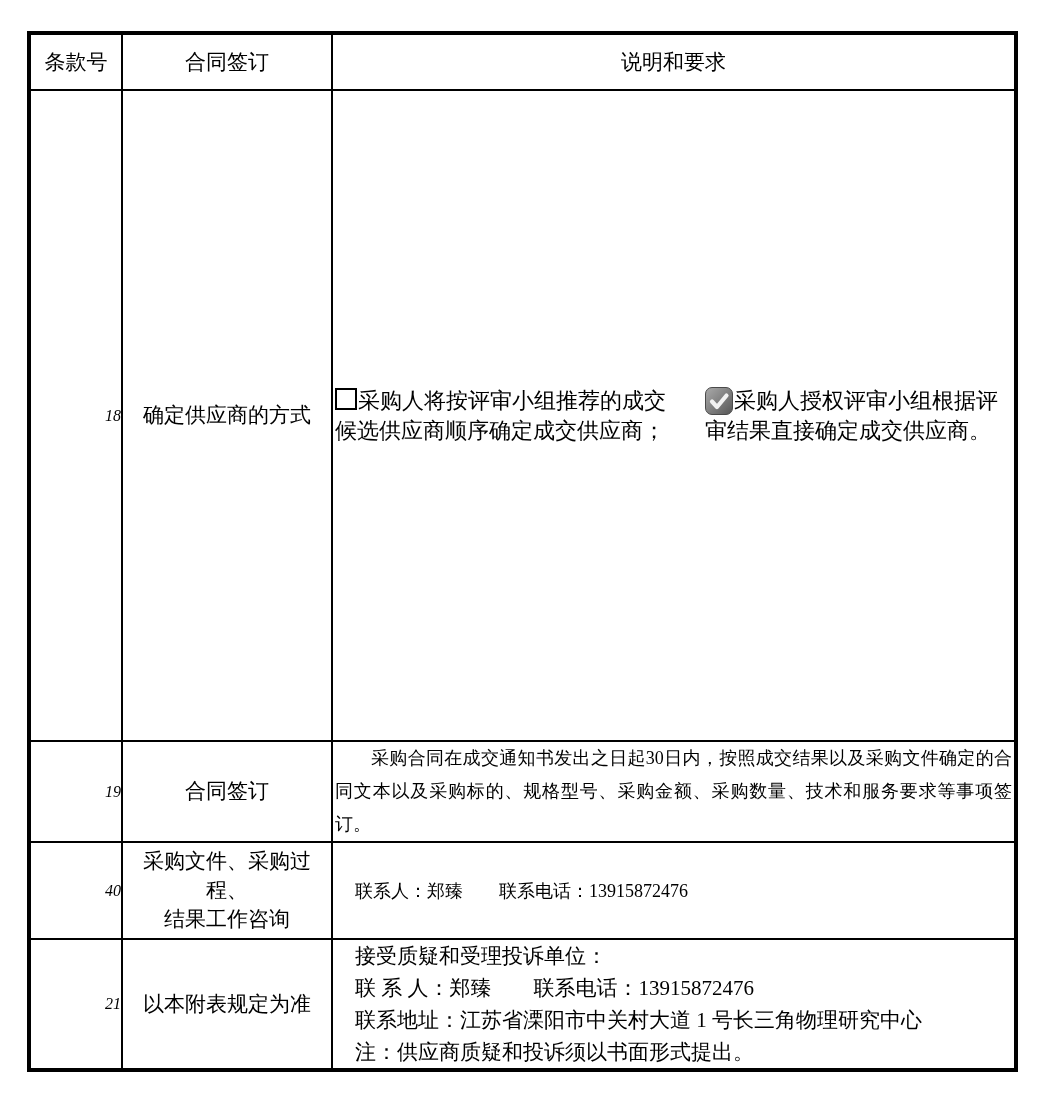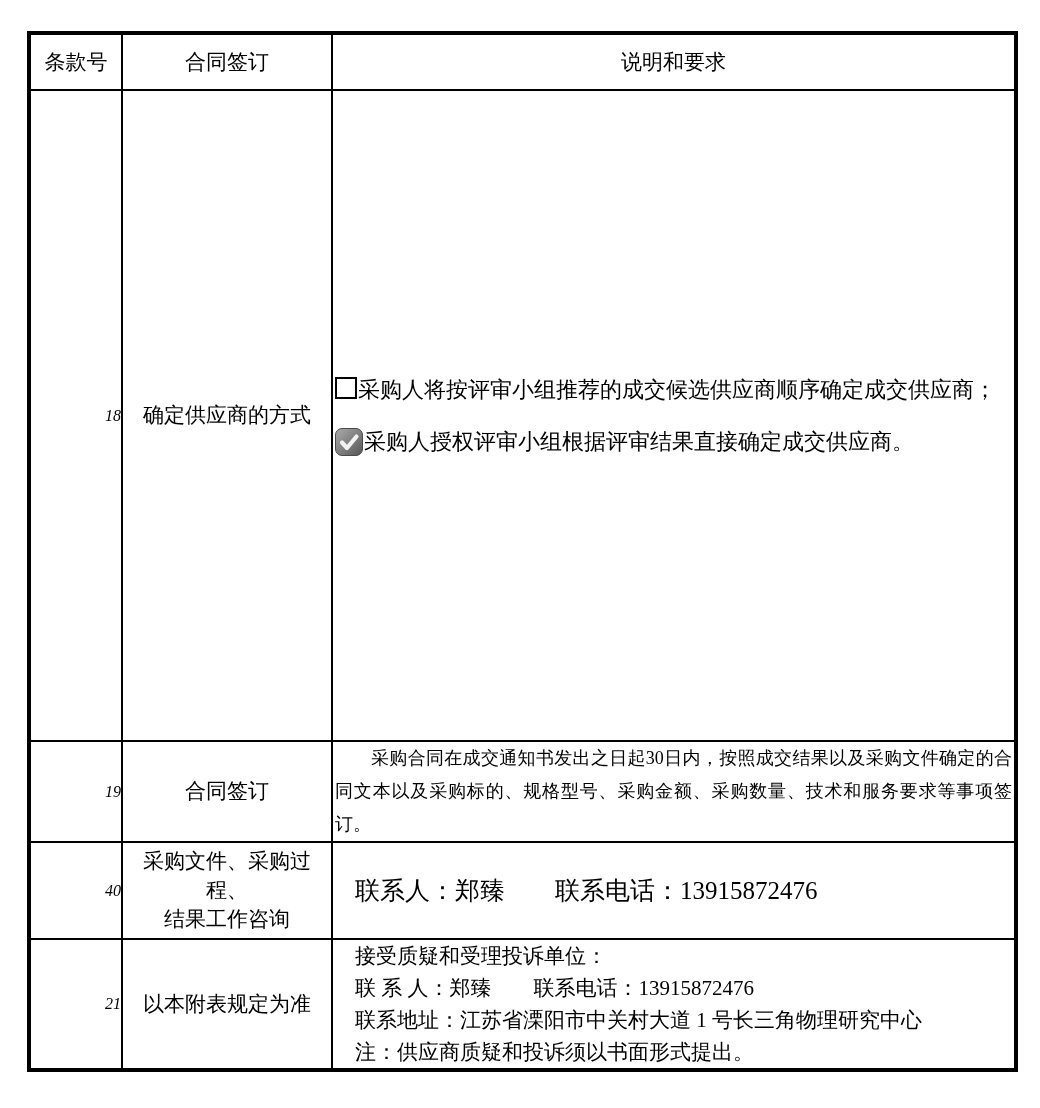--- a/index.html
+++ b/index.html
@@ -33,21 +33,21 @@
   }
   
   tr.header-row { height: 57px; }
   tr.header-row th { text-align: center; vertical-align: middle; }
   
   td.c-num  { text-align: right; vertical-align: middle; font-size: 16px; font-style: italic; }
   td.c-name { text-align: center; vertical-align: middle; line-height: 29px; padding: 4px 1px; }
   
   tr.row-18 { height: 651px; }
   td.desc-18 { vertical-align: middle; padding: 0 4px 0 2px; }
-  .opt-list { display: flex; flex-direction: column; gap: 22px; }
+  .opt-list { display: flex; flex-direction: row; gap: 22px; }
   .opt { font-size: 22px; line-height: 30px; }
   .box-empty {
     display: inline-block;
     width: 18px; height: 18px;
     border: 2px solid #000;
     vertical-align: -2px;
     margin-right: 1px;
     background: #fff;
   }
   .box-checked {
@@ -62,21 +62,21 @@
   .just-text {
     font-size: 18px;
     line-height: 33px;
     text-align: justify;
     text-justify: inter-character;
     text-indent: 2em;
     padding: 0 2px;
   }
   
   tr.row-20 { height: 60px; }
-  td.desc-20 { vertical-align: middle; padding-left: 22px; font-size: 25px; }
+  td.desc-20 { vertical-align: middle; padding-left: 22px; font-size: 18px; }
   
   tr.row-21 { height: 130px; }
   td.desc-21 { vertical-align: middle; padding-left: 22px; margin-top: 33px; }
   .line { font-size: 21px; line-height: 32px; white-space: pre; }
   
   tr.row-22 { height: 34px; }
   td.desc-22 { vertical-align: middle; padding-left: 20px; font-size: 21px; }
 </style>
 </head>
 <body>

